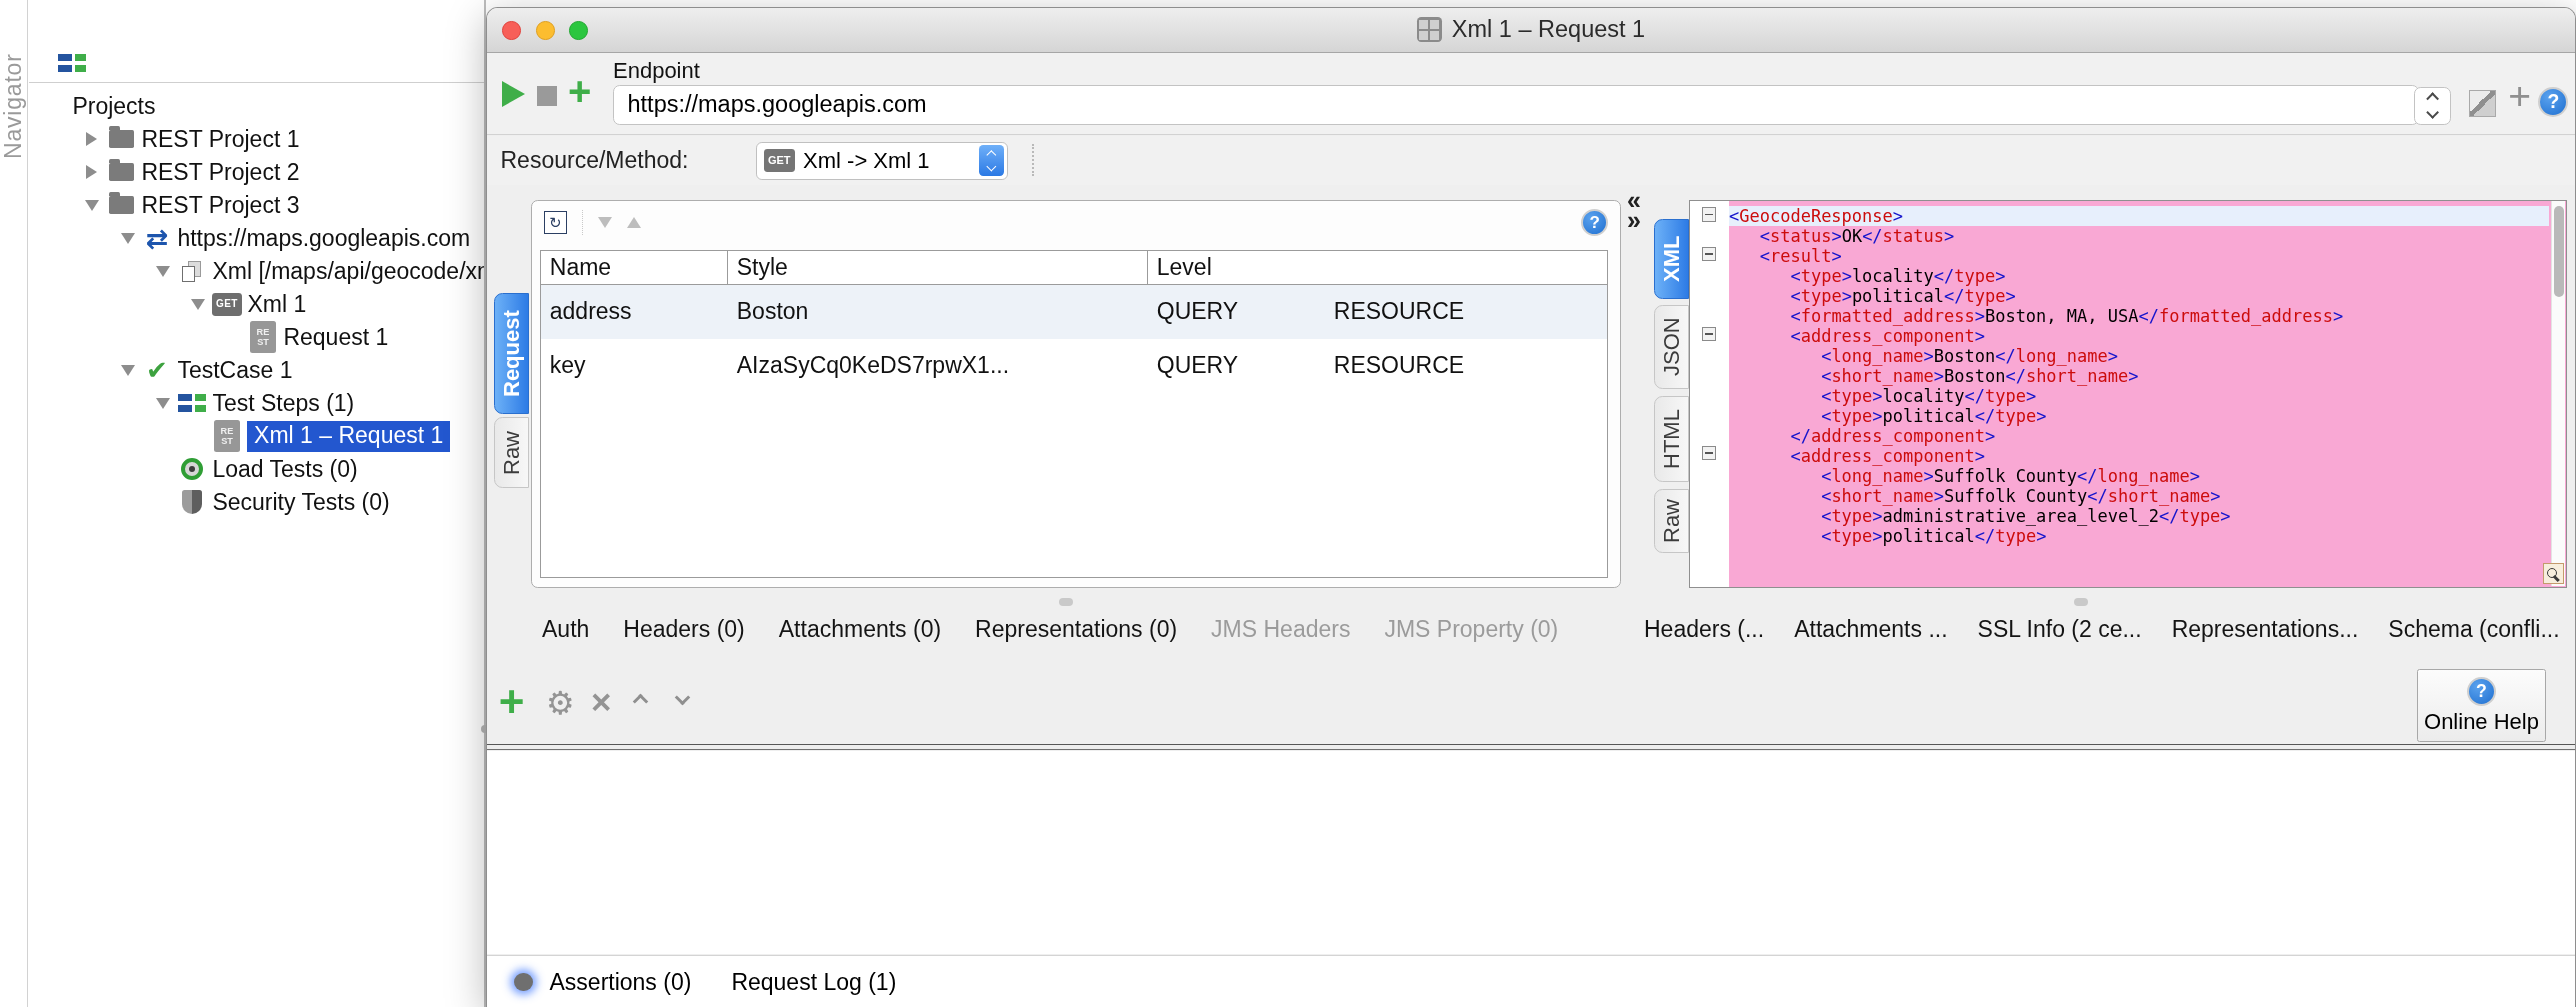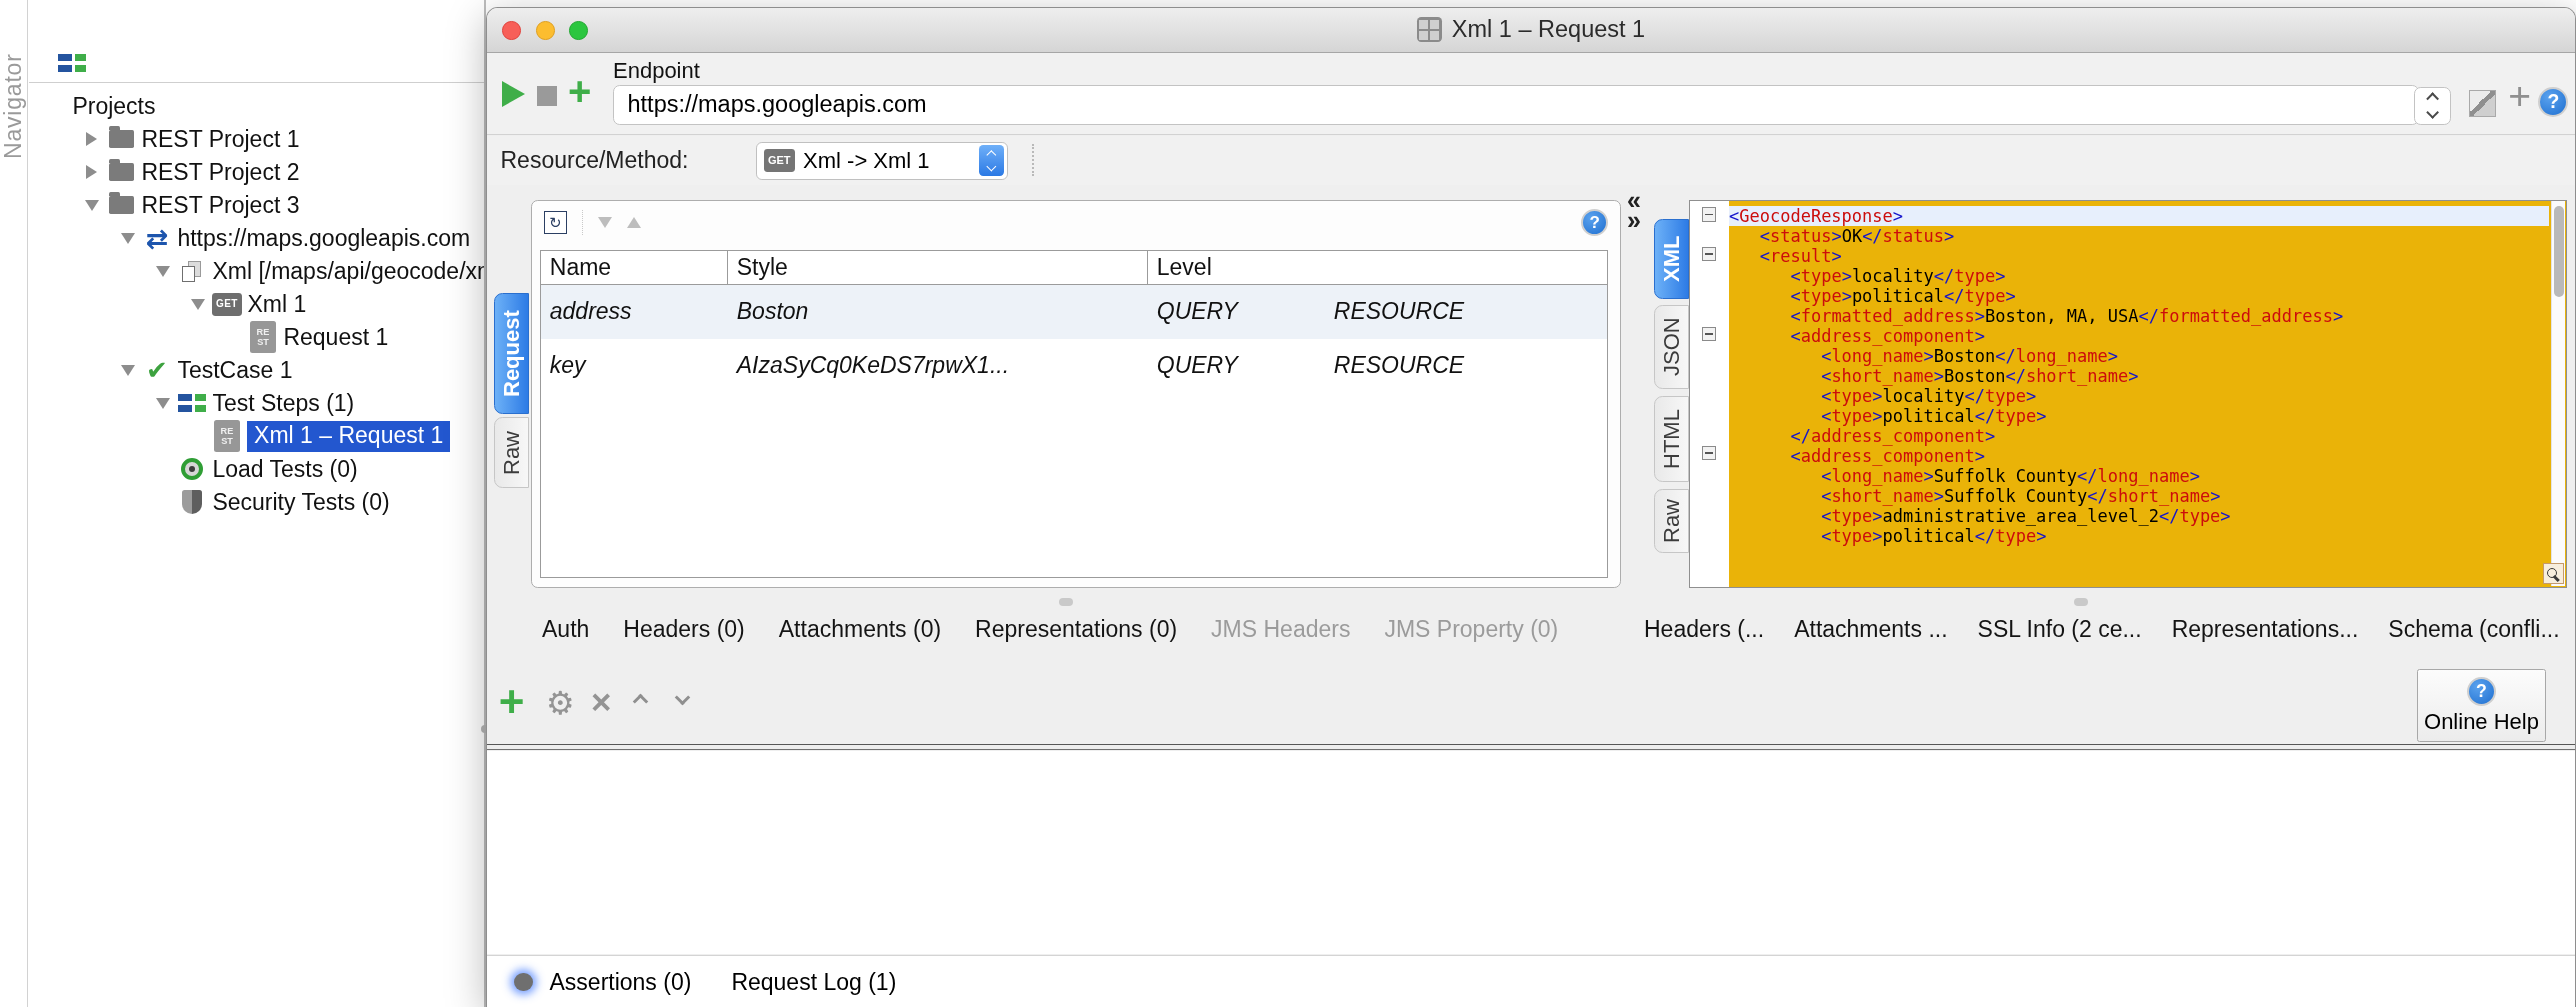--- a/index.html
+++ b/index.html
@@ -105,29 +105,29 @@
   .arr-dis{width:0;height:0;}
   .arr-down{border-top:11px solid #bdbdbd;border-left:7.6px solid transparent;border-right:7.6px solid transparent;}
   .arr-up{border-bottom:11px solid #bdbdbd;border-left:7.6px solid transparent;border-right:7.6px solid transparent;}
   .help-small{width:27px;height:27px;border-radius:50%;background:radial-gradient(circle at 35% 30%,#5aa2ee,#1f6fd0);border:2.5px solid #cfcfcf;
     color:#fff;font-weight:bold;font-size:17px;display:flex;align-items:center;justify-content:center;margin-left:auto;}
   .help-small::before{content:"?";}
   .ptable{position:absolute;left:8.4px;right:11.8px;top:49px;bottom:8.4px;border:0.8px solid #9b9b9b;background:#fff;overflow:hidden;}
   .pt-head{display:grid;grid-template-columns:187px 420px 177px 1fr;height:34px;border-bottom:1.7px solid #9b9b9b;}
   .pt-head span{display:flex;align-items:center;padding-left:8.4px;font-size:23px;border-right:1.7px solid #9b9b9b;}
   .pt-head span:last-child{border-right:none;}
-  .pt-row{display:grid;grid-template-columns:187px 420px 177px 1fr;height:54px;font-style:italic;}
+  .pt-row{display:grid;grid-template-columns:187px 420px 177px 1fr;height:54px;}
   .pt-row.alt{background:#edf2f8;}
   .pt-row span{display:flex;align-items:center;padding-left:8.4px;font-size:23px;white-space:nowrap;overflow:hidden;}
 
   
   .split-chevs{position:absolute;left:1140px;top:5px;display:flex;flex-direction:column;gap:0;font-size:25px;font-weight:bold;color:#222;line-height:20px;}
 
   
-  .resp-panel{position:absolute;left:1202px;top:15px;width:878px;height:388px;background:#eab308;border:0.8px solid #8f8f8f;}
+  .resp-panel{position:absolute;left:1202px;top:15px;width:878px;height:388px;background:#f9a8d4;border:0.8px solid #8f8f8f;}
   .xml-gutter{position:absolute;left:0;top:0;bottom:0;width:39px;background:#fff;}
   .fold-box{position:absolute;left:11.8px;width:14.3px;height:14.3px;border:0.8px solid #8a8a8a;background:#f2f2f2;display:flex;align-items:center;justify-content:center;}
   .fold-box::before{content:"";width:7.6px;height:1.7px;background:#555;}
   .xml-code{position:absolute;left:39px;top:5px;right:17px;bottom:40px;font-family:"DejaVu Sans Mono",monospace;font-size:17px;line-height:20px;
     white-space:pre;overflow:hidden;}
   .xml-line{height:20px;}
   .xml-line.hl{background:#e7effc;}
   .xb{color:#1414cc;} .xt{color:#cc0c0c;} .xc{color:#000;}
   .xml-scroll{position:absolute;right:0.8px;top:0.8px;bottom:0.8px;width:14.3px;background:#fbfbfb;border-left:0.8px solid #e3e3e3;}
   .xml-thumb{position:absolute;left:1.7px;top:4.2px;width:10px;height:91px;border-radius:5px;background:#b9b9b9;}

